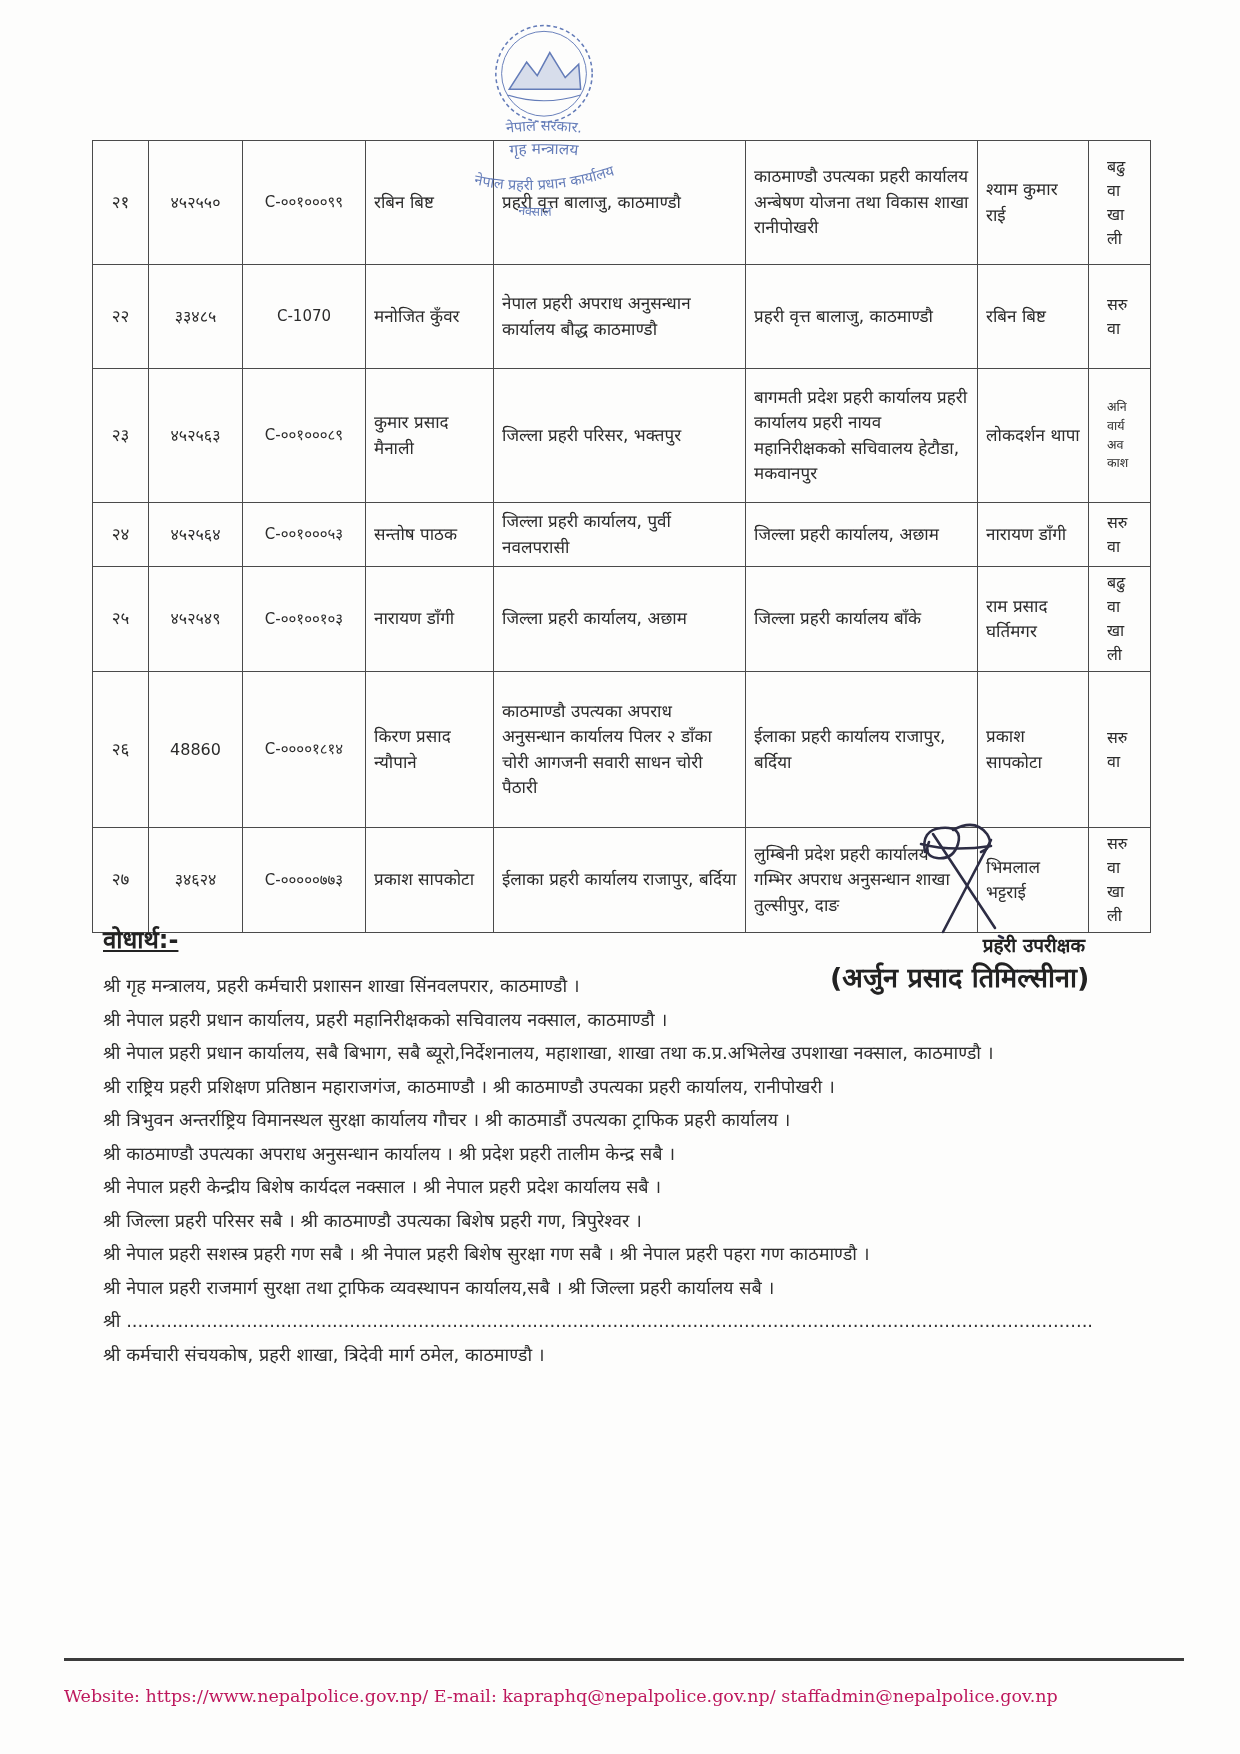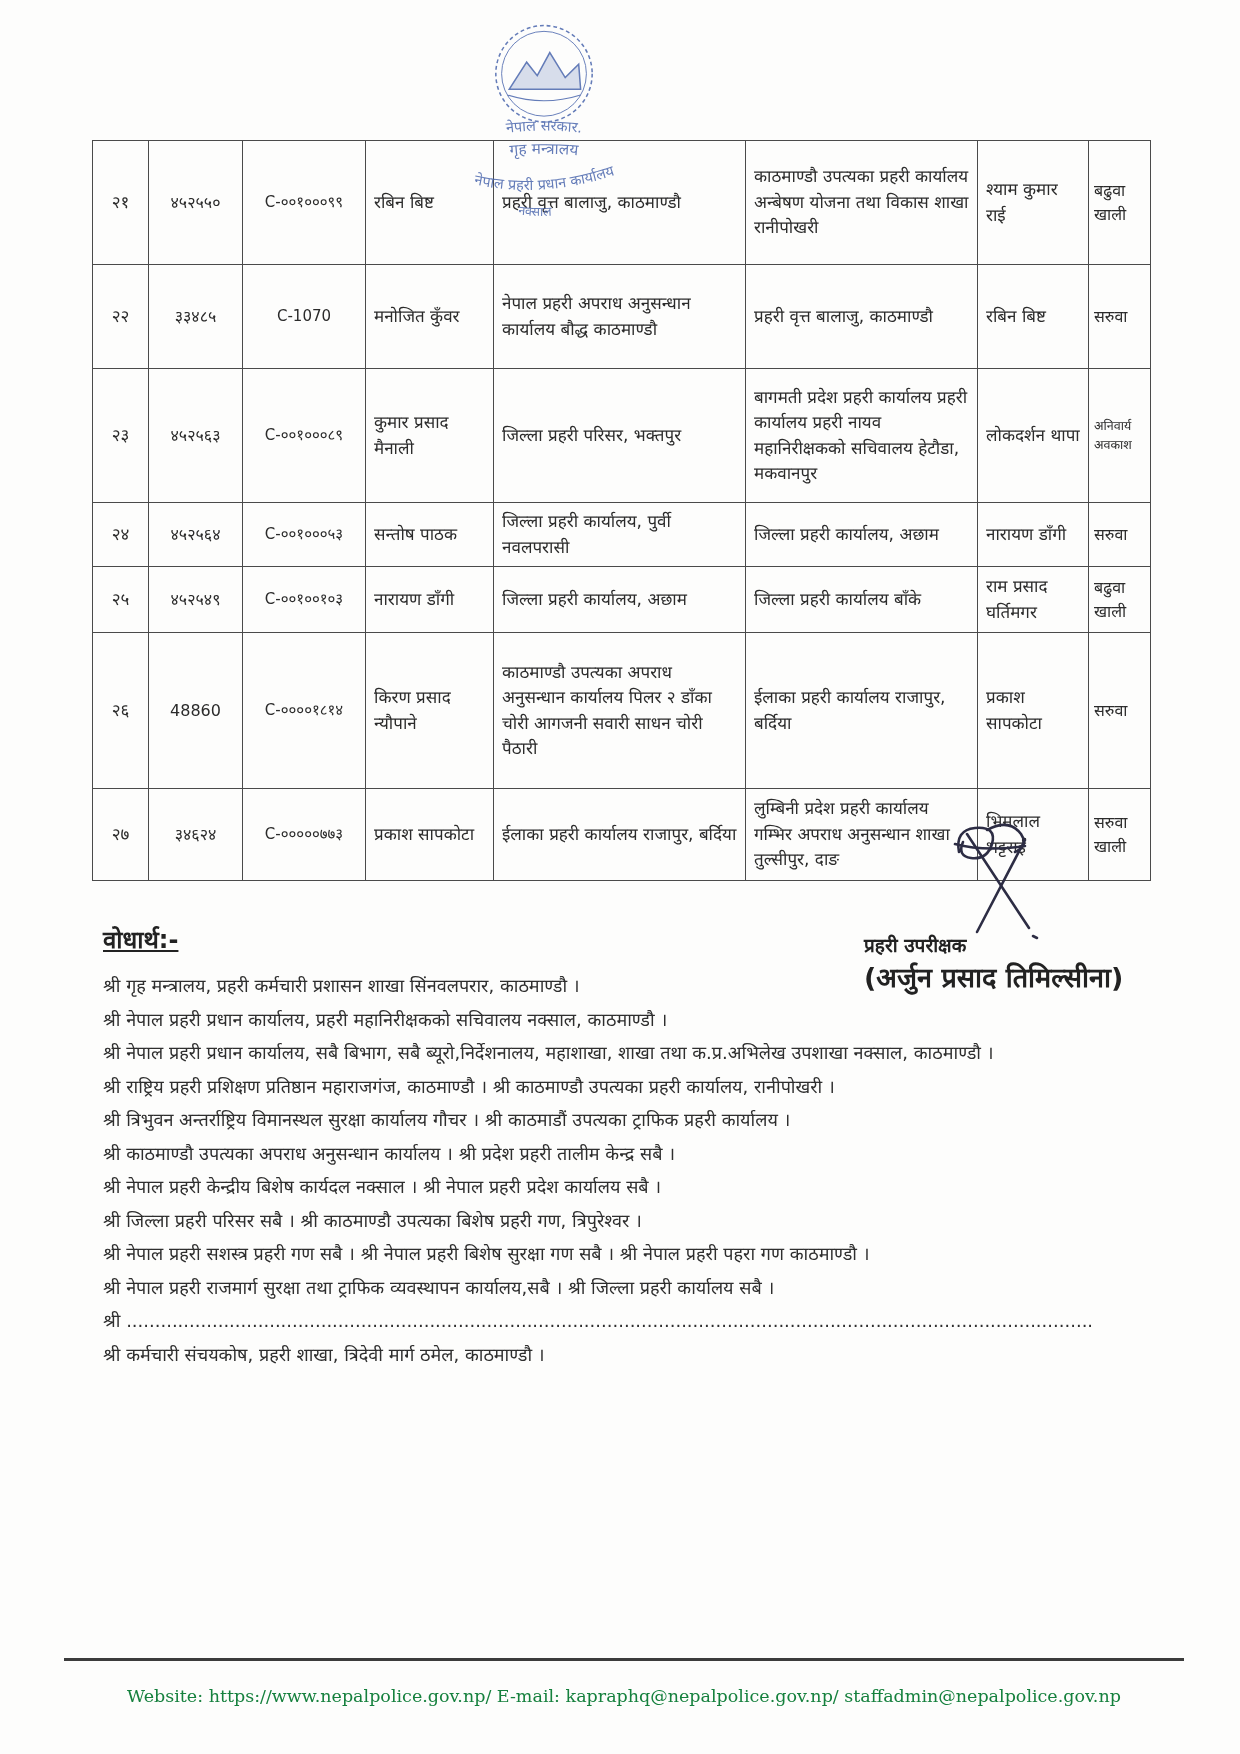--- a/index.html
+++ b/index.html
@@ -15,43 +15,43 @@
         opacity:.85;pointer-events:none;}
 
   
   .tbl-wrap{position:absolute;left:92px;top:140px;width:1058px;}
   table.tbl{border-collapse:collapse;table-layout:fixed;width:100%;}
   .tbl td{border:1px solid #4a4a4a;padding:4px 8px;vertical-align:middle;
           font-size:17px;line-height:1.5;word-wrap:break-word;}
   .tbl .c-sn{text-align:center;}
   .tbl .c-reg{text-align:center;font-size:16px;}
   .tbl .c-code{text-align:center;font-size:15px;}
-  .tbl .c-remark{font-size:16px;padding:4px 5px;}
+  .tbl .c-remark{font-size:16px;padding:4px 18px;}
   .tbl tr:nth-child(3) .c-remark{font-size:12.5px;}
 
   
   .cc{position:absolute;left:103px;top:922px;width:990px;}
   .cc-heading{font-size:24px;font-weight:bold;text-decoration:underline;
               margin-bottom:14px;color:#222;}
   .cc-item{font-size:18px;line-height:33.5px;color:#2e2e2e;
            white-space:nowrap;overflow:hidden;}
 
   
-  .sig{position:absolute;left:864px;top:800px;width:255px;text-align:left;}
+  .sig{position:absolute;left:830px;top:800px;width:255px;text-align:right;}
   .sig-scribble{display:block;margin:0 auto -18px auto;}
   .sig-title{font-size:19px;font-weight:bold;color:#222;}
   .sig-name{font-size:27px;font-weight:bold;color:#222;margin-top:0;
             white-space:nowrap;}
 
   
   .footer-rule{position:absolute;left:64px;top:1658px;width:1120px;height:0;
                border-top:3px solid #3c3c3c;}
   .footer-text{position:absolute;left:64px;top:1686px;width:1120px;
-               text-align:center;font-family:"DejaVu Serif","Liberation Serif",serif;
-               font-size:17.5px;color:#15803d;}
+               font-family:"DejaVu Serif","Liberation Serif",serif;
+               font-size:17.5px;color:#be185d;}
 </style>
 </head>
 <body>
 
 <div class="page">
 
   <div class="tbl-wrap">
     <table class="tbl">
       <colgroup>
         <col style="width:56px">

